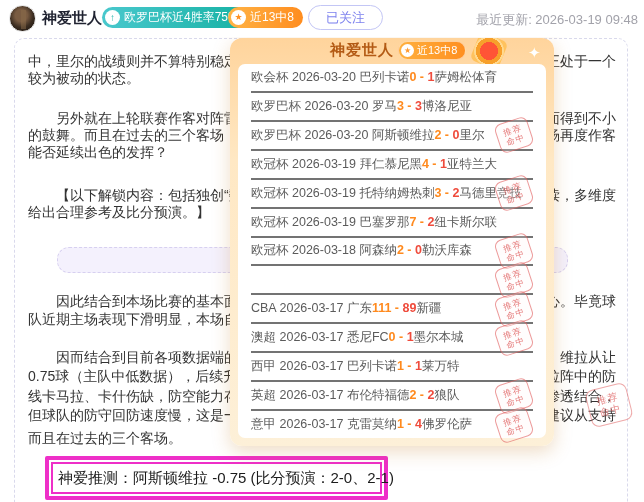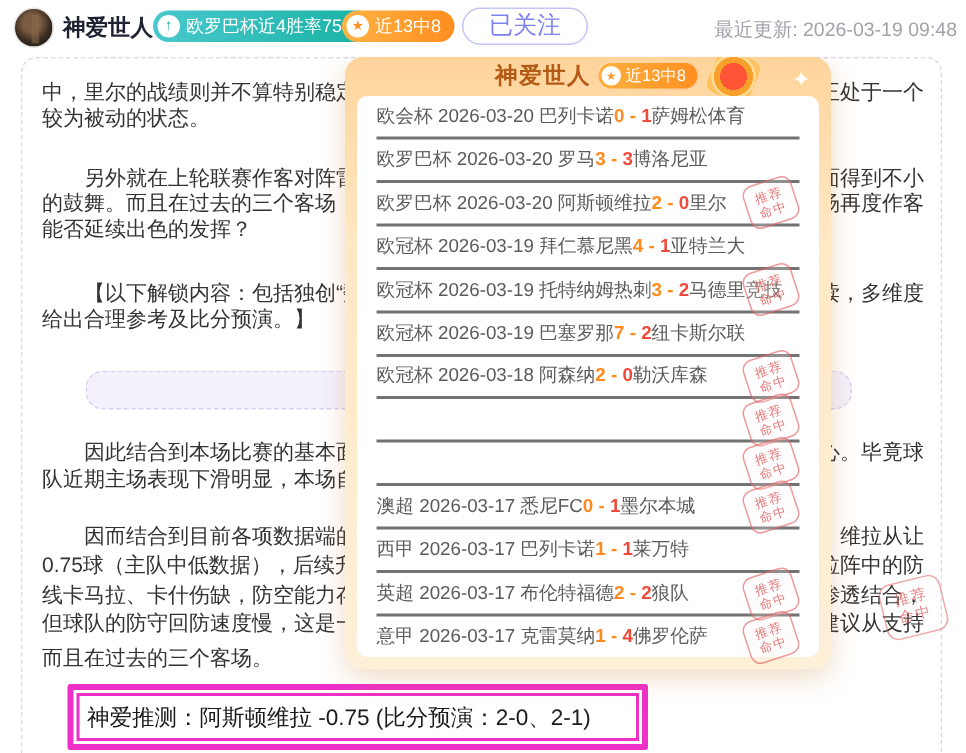--- a/index.html
+++ b/index.html
@@ -17,39 +17,39 @@
   .badge-teal { position:absolute; left:102px; top:7px; height:21px; border-radius:11px;
     background:linear-gradient(90deg,#49c8cd,#17b2a4); color:#fff; font-size:12px;
     display:flex; align-items:center; padding:0 9px 0 3px; gap:4px; }
   .badge-orange { position:absolute; left:228px; top:7px; height:21px; border-radius:11px;
     background:linear-gradient(90deg,#ffb345,#ff8d1f); color:#fff; font-size:12px;
     display:flex; align-items:center; padding:0 9px 0 3px; gap:4px; }
   .b-ico { width:15px; height:15px; border-radius:50%; background:#fff; color:#1db3a8;
     font-size:10px; line-height:15px; text-align:center; font-weight:bold; flex:none; }
   .badge-orange .b-ico { color:#ff9022; font-size:9px; }
   .follow-btn { position:absolute; left:308px; top:5px; height:25px; padding:0 17px; border-radius:13px;
-    background:#fff; border:1px solid #c3c6f5; color:#7d82ee; font-size:16px; line-height:23px; cursor:pointer; }
+    background:#fff; border:1px solid #c3c6f5; color:#7d82ee; font-size:13px; line-height:23px; cursor:pointer; }
   .updated { position:absolute; right:6px; top:11px; font-size:13px; color:#a2a2aa; }
 
   
   .dash-box { position:absolute; left:14px; top:38px; width:614px; height:560px;
     border:1px dashed #d9d9ec; border-radius:10px; z-index:0; }
 
   
   .article { position:absolute; left:28px; top:0; width:588px; height:502px; z-index:1; }
   .a-line { position:absolute; left:0; right:0; height:18px; display:flex;
     justify-content:space-between; font-size:14px; color:#333; white-space:nowrap; overflow:visible; }
   .a-line.ind > span:first-child { padding-left:28px; }
 
   
   .banner { position:absolute; left:57px; top:247px; width:511px; height:26px;
     background:#f4f1fd; border:1px dashed #d7d0f0; border-radius:12px; z-index:1; }
 
   
-  .pred-box { position:absolute; left:45px; top:456px; width:387px; height:44px;
+  .pred-box { position:absolute; left:45px; top:456px; width:343px; height:44px;
     border:4px solid #ee2fc8; border-radius:2px; z-index:2; }
   .pred-inner { position:absolute; left:2px; top:2px; right:2px; bottom:2px; border:2px solid #ee2fc8; }
   .pred-text { position:absolute; left:9px; top:9px; width:400px; font-size:15px; color:#1b1b1b; white-space:nowrap; }
 
   
   .popup { position:absolute; left:230px; top:38px; width:324px; height:408px; border-radius:12px;
     background:linear-gradient(180deg,#ffd49c 0%, #ffe8c4 30%, #fdf0d8 100%);
     box-shadow:0 6px 18px rgba(190,120,30,.25); z-index:10; overflow:hidden; }
   .p-hdr { position:relative; height:26px; }
   .p-title { position:absolute; left:100px; top:3px; font-size:15px; font-weight:bold; color:#b35a14; letter-spacing:1px; }
@@ -219,20 +219,21 @@
           <i>命中</i>
         </div>
       </div>
       <div class="match-row">
         <div class="stamp">
           <i>推荐</i>
           <i>命中</i>
         </div>
       </div>
       <div class="match-row">
+        <span>CBA 2026-03-17 广东<b class="hs">111</b><b class="hs"> - </b><b class="as">89</b>新疆</span>
         <div class="stamp">
           <i>推荐</i>
           <i>命中</i>
         </div>
       </div>
       <div class="match-row">
         <span>澳超 2026-03-17 悉尼FC<b class="hs">0</b><b class="hs"> - </b><b class="as">1</b>墨尔本城</span>
         <div class="stamp">
           <i>推荐</i>
           <i>命中</i>

